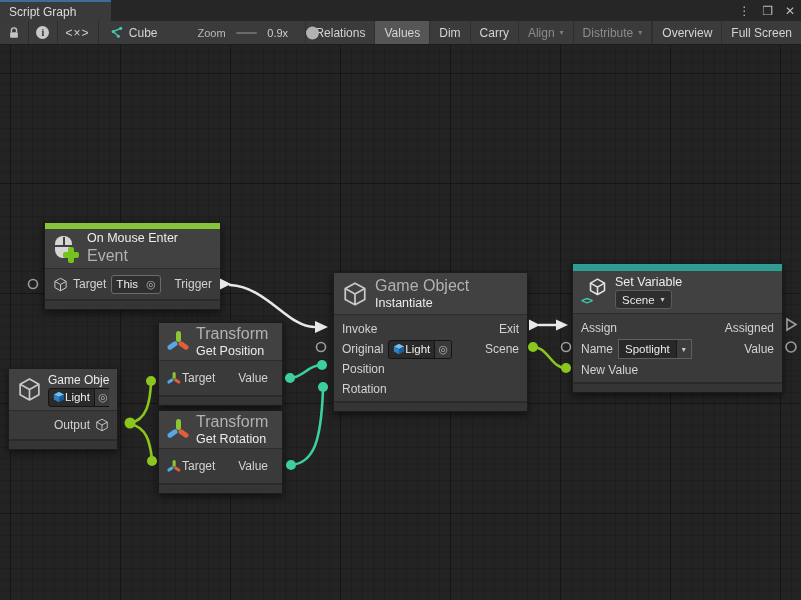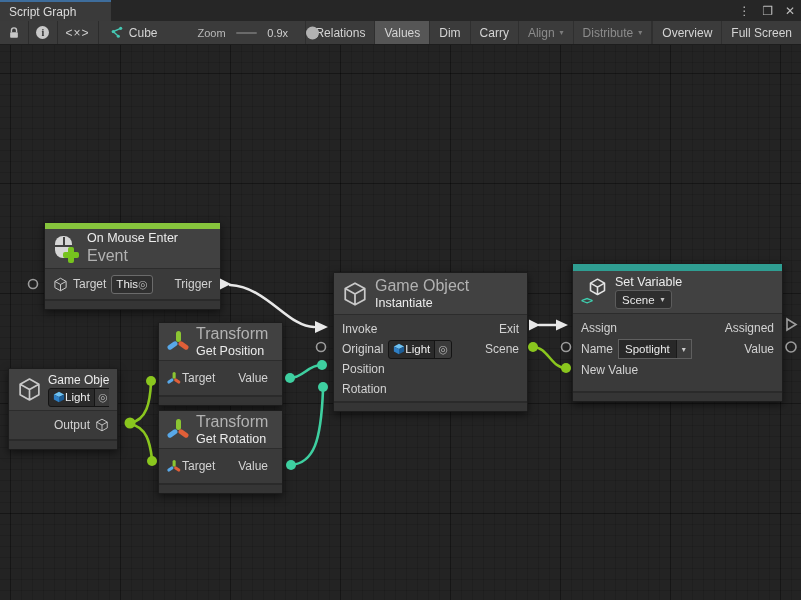--- a/index.html
+++ b/index.html
@@ -55,21 +55,21 @@
                border-bottom:1px solid #2c2c2c;box-sizing:border-box;overflow:hidden;white-space:nowrap;}
   .title{font-size:12.5px;color:#ececec;line-height:1.25;}
   .category{font-size:16px;color:#b2b2b2;line-height:1.25;}
   .node-row{display:flex;align-items:center;gap:5px;padding:0 8px;white-space:nowrap;overflow:hidden;
             box-sizing:border-box;color:#d2d2d2;}
   .node-footer{background:#353535;border-top:2px solid #2a2a2a;height:8px;}
   .rlabel{color:#d2d2d2;}
   .rright{margin-left:auto;}
 
   .field{display:inline-flex;align-items:center;background:#2f2f2f;border:1px solid #6b6b6b;
-         border-radius:3px;padding:0 4px;height:17px;gap:0;color:#eeeeee;font-size:11.5px;}
+         border-radius:3px;padding:0 4px;height:17px;gap:8px;color:#eeeeee;font-size:11.5px;}
   .objfield{display:inline-flex;align-items:center;background:#2a2a2a;border:1px solid #141414;
             border-radius:3px;height:17px;color:#eeeeee;font-size:11.5px;overflow:hidden;}
   .objfield .obj-main{display:inline-flex;align-items:center;gap:0;padding:0 4px;}
   .objfield .picker-seg{display:inline-flex;align-items:center;padding:0 3px;background:#3a3a3a;
             border-left:1px solid #151515;height:100%;}
   .picker{color:#b9b9b9;font-size:11px;line-height:1;}
   .dropfield{display:inline-flex;align-items:stretch;background:#282828;border:1px solid #5f5f5f;
              border-radius:0;height:18px;color:#eaeaea;font-size:11.5px;overflow:hidden;}
   .dropfield .drop-text{display:inline-flex;align-items:center;padding:0 6px;}
   .dropfield .drop-arrow-seg{display:inline-flex;align-items:center;padding:0 5px;background:#3c3c3c;
@@ -353,21 +353,21 @@
           <span class="brackets">&lt;&gt;</span>
         </span>
         <span>
           <div class="title">Set Variable</div>
           <span class="scenefield">
             <span>Scene</span>
             <span class="dd">▾</span>
           </span>
         </span>
       </div>
-      <div style="padding:4px 0 11px;">
+      <div style="padding:4px 0 2px;">
         <div class="node-row" style="height:20px;">
           <span class="rlabel">Assign</span>
           <span class="rlabel rright">Assigned</span>
         </div>
         <div class="node-row" style="height:22px;">
           <span class="rlabel">Name</span>
           <span class="dropfield">
             <span class="drop-text">Spotlight</span>
             <span class="drop-arrow-seg">▾</span>
           </span>

